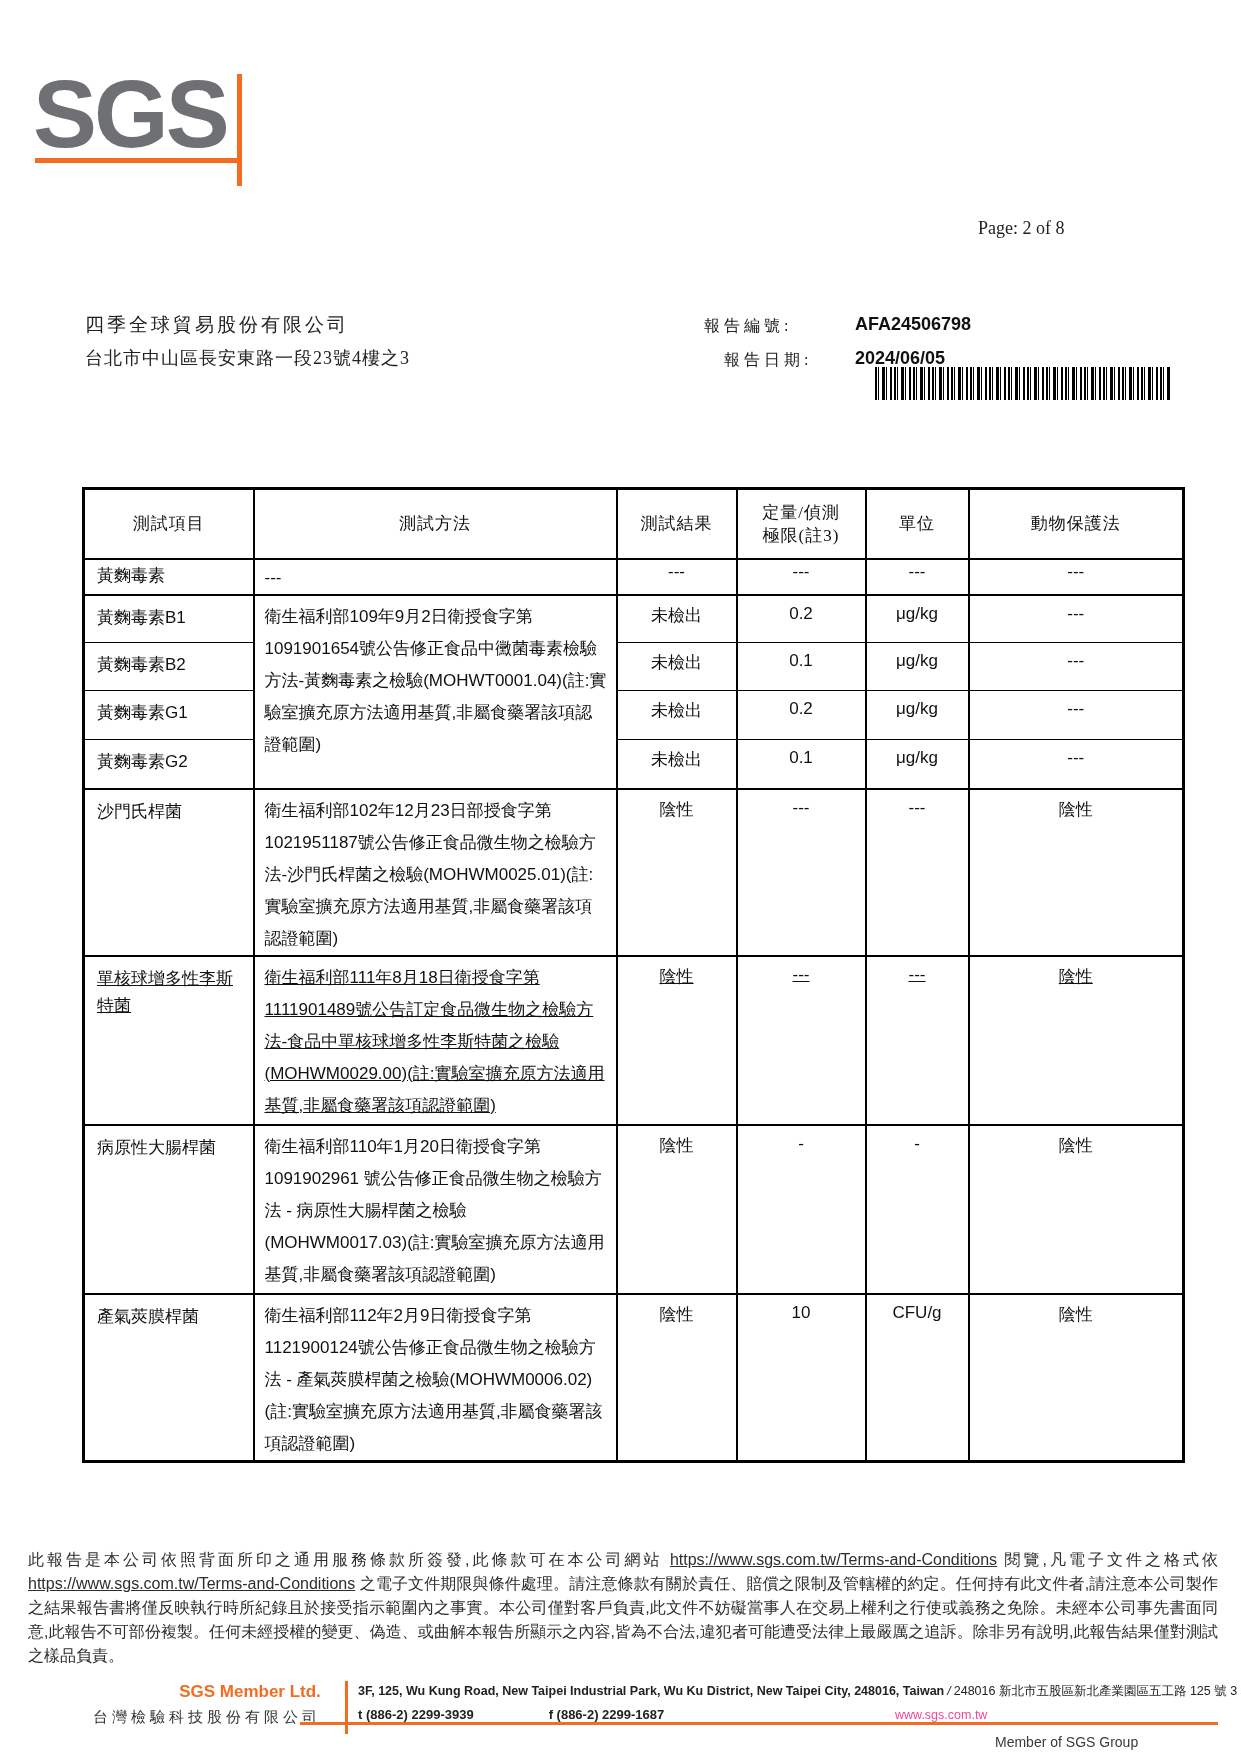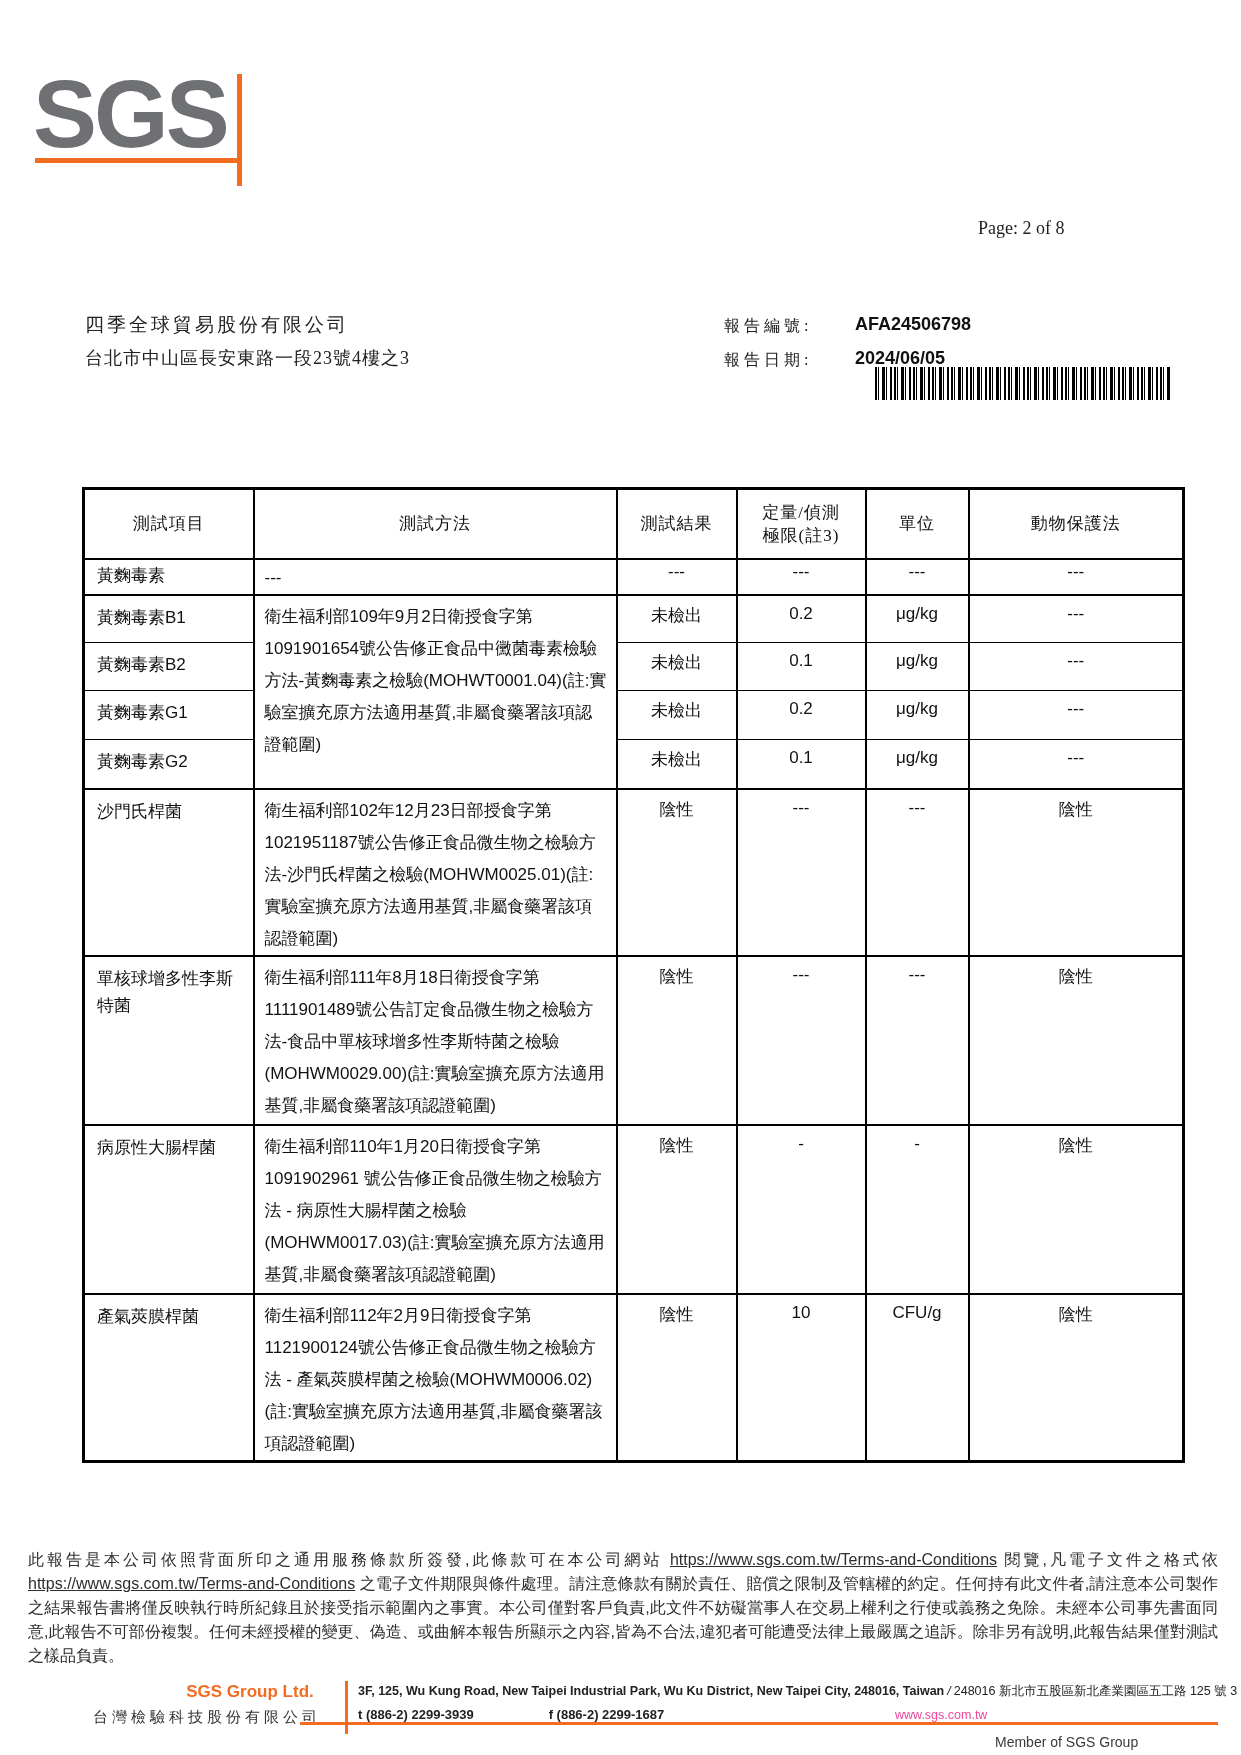--- a/index.html
+++ b/index.html
@@ -31,21 +31,21 @@
 
   
   .client-name { position:absolute; left:85px; top:312px; font-family:"Liberation Serif", serif;
     font-size:19px; letter-spacing:3px; color:#222; }
   .client-addr { position:absolute; left:85px; top:346px; font-family:"Liberation Serif", serif;
     font-size:18px; letter-spacing:1px; color:#222; }
   .meta-label { position:absolute; font-family:"Liberation Serif", serif; font-size:16px;
     letter-spacing:4px; color:#222; }
   .meta-value { position:absolute; font-family:"Liberation Sans", sans-serif; font-weight:bold;
     font-size:18px; color:#111; }
-  .m-no-l { left:724px; top:316px; } .m-no-v { left:855px; top:314px; }
+  .m-no-l { left:704px; top:316px; } .m-no-v { left:855px; top:314px; }
   .m-dt-l { left:724px; top:350px; } .m-dt-v { left:855px; top:348px; }
 
   .barcode { position:absolute; left:875px; top:367px; width:296px; height:33px;
     background:repeating-linear-gradient(90deg,
       #000 0px, #000 2px, #fff 2px, #fff 3px,
       #000 3px, #000 4px, #fff 4px, #fff 7px,
       #000 7px, #000 10px, #fff 10px, #fff 11px,
       #000 11px, #000 12px, #fff 12px, #fff 15px,
       #000 15px, #000 17px, #fff 17px, #fff 19px);
   }
@@ -58,21 +58,21 @@
   .report-table th, .report-table td {
     border-left:2px solid #000; border-right:2px solid #000;
     border-top:0; border-bottom:0; vertical-align:top; }
   .report-table thead th { border-bottom:2px solid #000; vertical-align:middle;
     font-family:"Liberation Serif", serif; font-weight:normal; font-size:17px;
     text-align:center; letter-spacing:1px; }
   tr.grp > td, tr.sub1 > td { border-top:2px solid #000; }
   tr.sub > td { border-top:1px solid #000; }
   .h-head { height:70px; } .h-parent { height:28px; }
   .h-sub  { height:48px; } .h-sub2 { height:49px; }
-  .h-t1 { height:160px; } .h-t2 { height:169px; } .h-t3 { height:169px; } .h-t4 { height:167px; }
+  .h-t1 { height:160px; } .h-t2 { height:169px;text-decoration:underline; } .h-t3 { height:169px; } .h-t4 { height:167px; }
   .c-item   { text-align:left; padding:8px 4px 0 12px; line-height:27px; }
   .c-method { text-align:left; padding:5px 8px 0 10px; line-height:32px;
     overflow-wrap:break-word; }
   .c-center { text-align:center; padding-top:8px; }
   tr.h-parent td { padding-top:2px; }
 
   
   .disclaimer { position:absolute; left:28px; top:1548px; width:1190px;
     font-family:"Liberation Sans", sans-serif; font-size:16px; line-height:24px;
     text-align:justify; color:#2d2d2d; }
@@ -208,21 +208,21 @@
         <td class="c-center">陰性</td>
         <td class="c-center">10</td>
         <td class="c-center">CFU/g</td>
         <td class="c-center">陰性</td>
       </tr>
     </tbody>
   </table>
 
   <div class="disclaimer"><span>此報告是本公司依照背面所印之通用服務條款所簽發,此條款可在本公司網站 </span><a href="#">https://www.sgs.com.tw/Terms-and-Conditions</a><span> 閱覽,凡電子文件之格式依 </span><a href="#">https://www.sgs.com.tw/Terms-and-Conditions</a><span> 之電子文件期限與條件處理。請注意條款有關於責任、賠償之限制及管轄權的約定。任何持有此文件者,請注意本公司製作之結果報告書將僅反映執行時所紀錄且於接受指示範圍內之事實。本公司僅對客戶負責,此文件不妨礙當事人在交易上權利之行使或義務之免除。未經本公司事先書面同意,此報告不可部份複製。任何未經授權的變更、偽造、或曲解本報告所顯示之內容,皆為不合法,違犯者可能遭受法律上最嚴厲之追訴。除非另有說明,此報告結果僅對測試之樣品負責。</span></div>
 
-  <div class="f-company-en">SGS Group Ltd.</div>
+  <div class="f-company-en">SGS Member Ltd.</div>
   <div class="f-company-zh">台灣檢驗科技股份有限公司</div>
   <div class="f-vbar"></div>
   <div class="f-addr">
     <span>3F, 125, Wu Kung Road, New Taipei Industrial Park, Wu Ku District, New Taipei City, 248016, Taiwan</span><span class="sep">/</span><span class="zh">248016 新北市五股區新北產業園區五工路 125 號 3 樓</span>
   </div>
   <div class="f-phones">
     <span>t (886-2) 2299-3939</span><span>f (886-2) 2299-1687</span>
   </div>
   <div class="f-web">www.sgs.com.tw</div>
   <div class="f-hline"></div>

